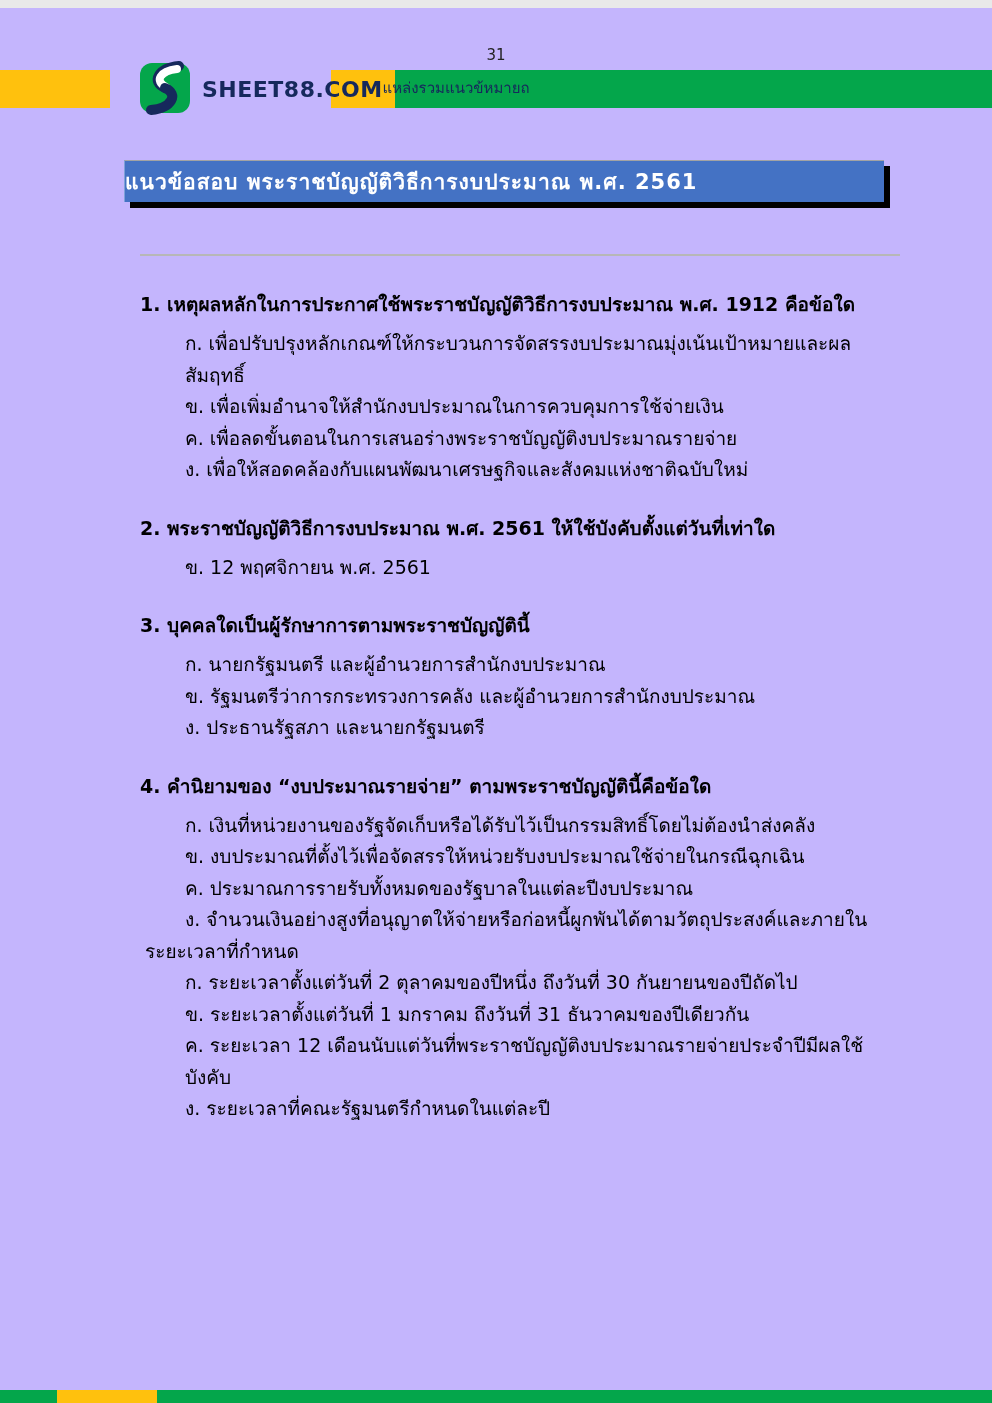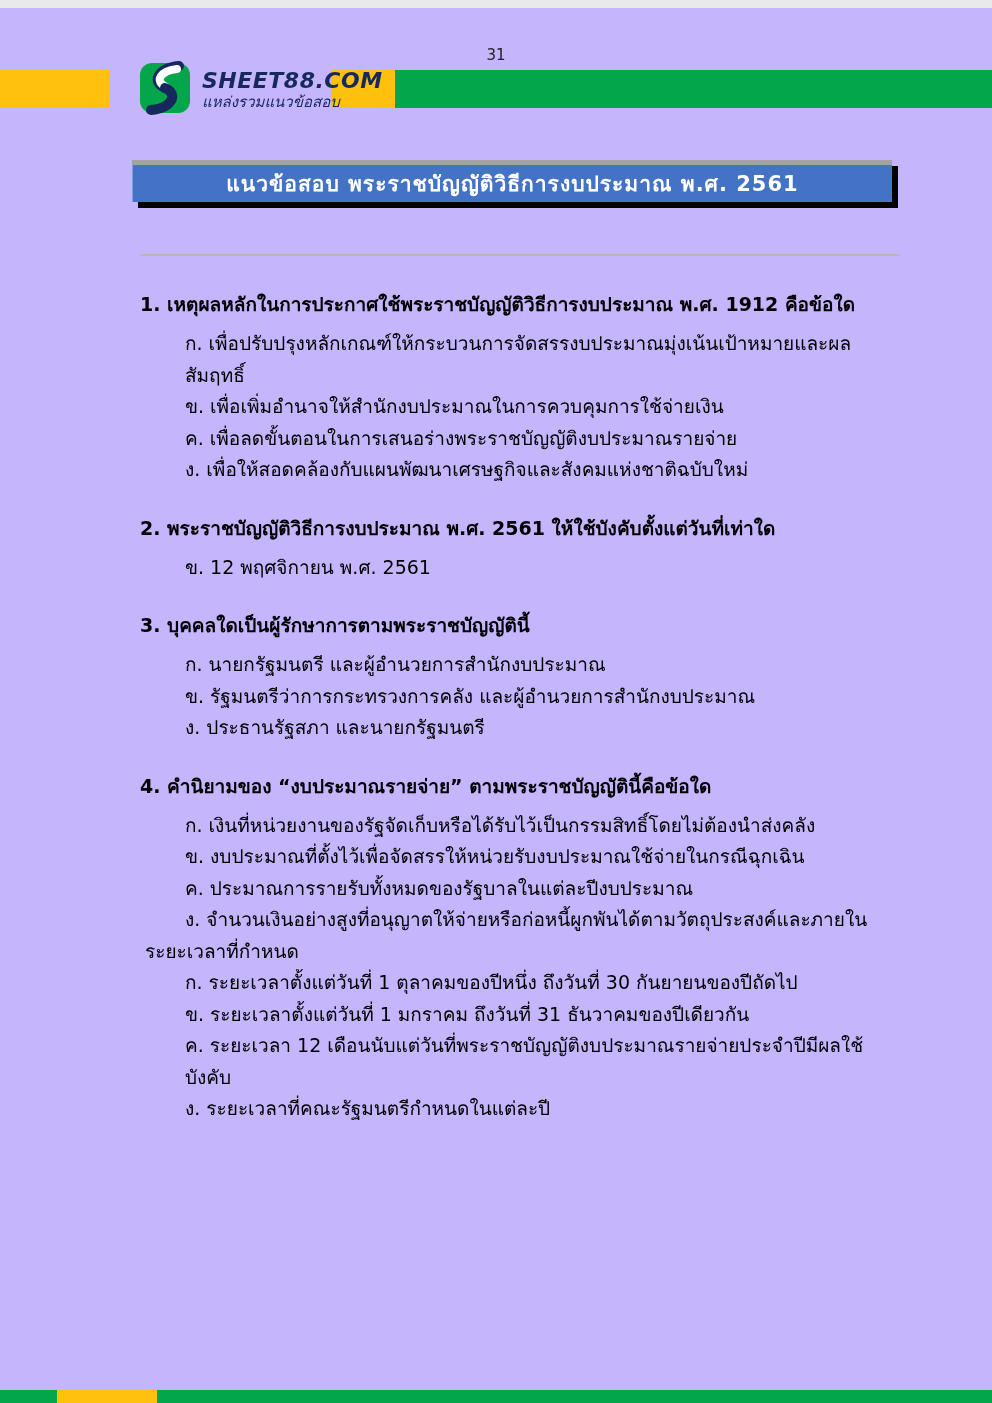--- a/index.html
+++ b/index.html
@@ -13,30 +13,30 @@
     position:absolute; top:38px; left:0; right:0;
     text-align:center; font-size:15px; color:#222;
   }
   
   .band { position:absolute; height:38px; top:62px; }
   .band-left-yellow  { left:0;    width:110px; background:var(--yellow); }
   .band-mid-yellow   { left:331px; width:64px;  background:var(--yellow); }
   .band-right-green  { left:395px; width:597px; background:var(--green); }
   
   .logo { position:absolute; top:52px; left:138px; display:flex; align-items:center; gap:10px; }
-  .logo-text { display:flex; flex-direction:column; line-height:1.05;font-style:italic; }
+  .logo-text { display:flex; flex-direction:row; line-height:1.05; }
   .logo-brand { font-size:22px; font-weight:bold; color:var(--navy); letter-spacing:.5px; }
   .logo-tagline { font-size:15px; color:var(--navy); margin-top:3px; }
   
   .title-banner {
-    position:absolute; top:152px; left:132px; width:760px; height:42px;
+    position:absolute; top:152px; left:124px; width:760px; height:42px;
     background:var(--banner-blue);
     box-shadow:6px 6px 0 #000000;
-    border-top:5px solid #a3a3a3; border-left:1px solid #7fa1d9;
-    display:flex; align-items:center; justify-content:center;
+    border-top:1px solid #a3a3a3; border-left:1px solid #7fa1d9;
+    display:flex; align-items:center; 
   }
   .title-banner span {
     color:#ffffff; font-weight:bold; font-size:21px; letter-spacing:1px;
   }
   .rule {
     position:absolute; top:246px; left:140px; width:760px; height:2px;
     background:#b7b7b7;
   }
   
   .questions { position:absolute; top:280px; left:140px; width:768px; color:#000; }
@@ -71,21 +71,21 @@
     <span>
       <svg width="54" height="56" viewBox="0 0 54 56">
         <rect x="2" y="3" width="50" height="50" rx="12" fill="#04a64b"></rect>
         <path d="M41 6 C 20 8 13 22 27 28" stroke="#16295c" stroke-width="10" fill="none" stroke-linecap="round"></path>
         <path d="M39 9 C 22 11 16 21 28 27" stroke="#ffffff" stroke-width="8" fill="none" stroke-linecap="round"></path>
         <path d="M13 50 C 34 48 41 34 27 28" stroke="#16295c" stroke-width="10" fill="none" stroke-linecap="round"></path>
       </svg>
     </span>
     <span class="logo-text">
       <span class="logo-brand">SHEET88.COM</span>
-      <span class="logo-tagline">แหล่งรวมแนวข้อสอบ</span>
+      <span class="logo-tagline">แหล่งรวมแนวข้หมายถ</span>
     </span>
   </div>
 
   <div class="title-banner">
     <span>แนวข้อสอบ พระราชบัญญัติวิธีการงบประมาณ พ.ศ. 2561</span>
   </div>
 
   <div class="rule"></div>
 
   <div class="questions">
@@ -121,21 +121,21 @@
       <div class="choices">
         <div class="choice">ก. เงินที่หน่วยงานของรัฐจัดเก็บหรือได้รับไว้เป็นกรรมสิทธิ์โดยไม่ต้องนำส่งคลัง</div>
         <div class="choice">ข. งบประมาณที่ตั้งไว้เพื่อจัดสรรให้หน่วยรับงบประมาณใช้จ่ายในกรณีฉุกเฉิน</div>
         <div class="choice">ค. ประมาณการรายรับทั้งหมดของรัฐบาลในแต่ละปีงบประมาณ</div>
         <div class="choice wrap-outdent">ง. จำนวนเงินอย่างสูงที่อนุญาตให้จ่ายหรือก่อหนี้ผูกพันได้ตามวัตถุประสงค์และภายในระยะเวลาที่กำหนด</div>
       </div>
     </div>
 
     <div class="q-block">
       <div class="choices">
-        <div class="choice">ก. ระยะเวลาตั้งแต่วันที่ 1 ตุลาคมของปีหนึ่ง ถึงวันที่ 30 กันยายนของปีถัดไป</div>
+        <div class="choice">ก. ระยะเวลาตั้งแต่วันที่ 2 ตุลาคมของปีหนึ่ง ถึงวันที่ 30 กันยายนของปีถัดไป</div>
         <div class="choice">ข. ระยะเวลาตั้งแต่วันที่ 1 มกราคม ถึงวันที่ 31 ธันวาคมของปีเดียวกัน</div>
         <div class="choice">ค. ระยะเวลา 12 เดือนนับแต่วันที่พระราชบัญญัติงบประมาณรายจ่ายประจำปีมีผลใช้บังคับ</div>
         <div class="choice">ง. ระยะเวลาที่คณะรัฐมนตรีกำหนดในแต่ละปี</div>
       </div>
     </div>
 
   </div>
 
   <div class="footer-band">
     <div class="seg f-green-left"></div>

